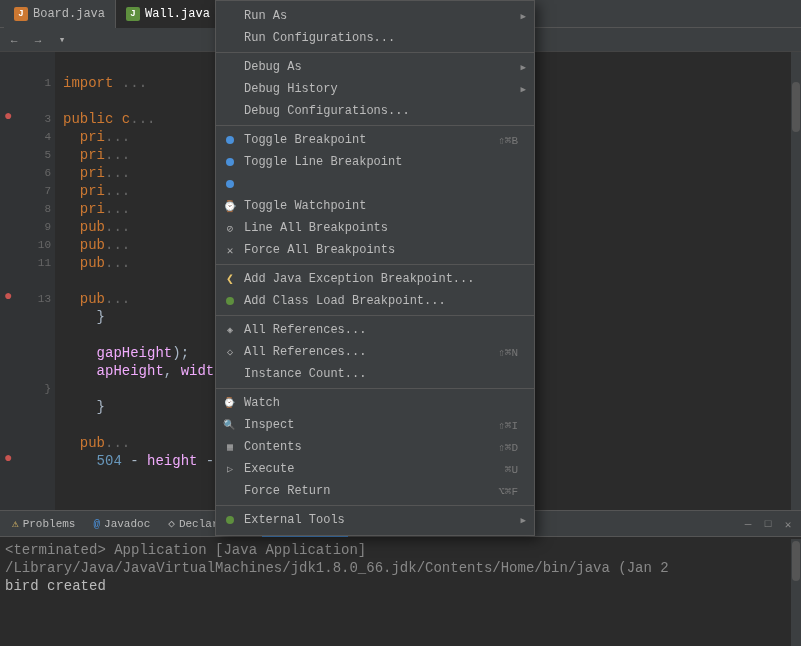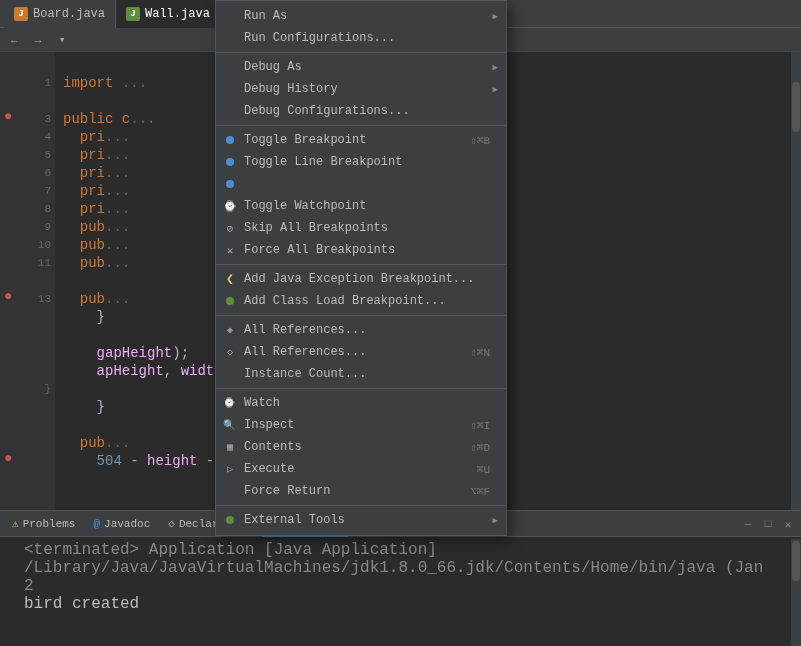--- a/index.html
+++ b/index.html
@@ -112,21 +112,21 @@
     .type { color: #a9b7c6; }
     .num { color: #6897bb; }
     .var { color: #f0abfc; }
     .dim { color: #666; }
 
     
     .context-menu {
       position: absolute;
       top: 0;
       left: 215px;
-      width: 292px;
+      width: 320px;
       background: #3c3f41;
       border: 1px solid #555;
       box-shadow: 4px 4px 12px rgba(0,0,0,0.5);
       z-index: 100;
       padding: 4px 0;
     }
     .menu-item {
       display: flex;
       align-items: center;
       padding: 3px 16px 3px 28px;
@@ -225,23 +225,23 @@
       width: 18px;
       height: 18px;
       display: flex;
       align-items: center;
       justify-content: center;
       color: #888;
       cursor: pointer;
       font-size: 11px;
     }
     .console-content {
-      padding: 4px 24px;
+      padding: 4px 5px;
       color: #bbbbbb;
-      font-size: 16px;
+      font-size: 14px;
       line-height: 18px;
     }
     .console-path {
       color: #888;
     }
     .scrollbar-v {
       position: absolute;
       right: 0;
       top: 28px;
       width: 10px;
@@ -416,21 +416,21 @@
       <span class="menu-icon">
           <div class="bullet-blue"></div>
         </span>
     </div>
     <div class="menu-item">
       <span class="menu-icon" style="color:#aaa;">⌚</span>
       <span>Toggle Watchpoint</span>
     </div>
     <div class="menu-item">
       <span class="menu-icon" style="color:#aaa;">⊘</span>
-      <span>Skip All Breakpoints</span>
+      <span>Line All Breakpoints</span>
     </div>
     <div class="menu-item">
       <span class="menu-icon" style="color:#aaa;">✕</span>
       <span>Force All Breakpoints</span>
     </div>
     <div class="menu-separator"></div>
 
     <div class="menu-item">
       <span class="menu-icon" style="color:#e8c46a;font-size:13px;">❮</span>
       <span>Add Java Exception Breakpoint...</span>

